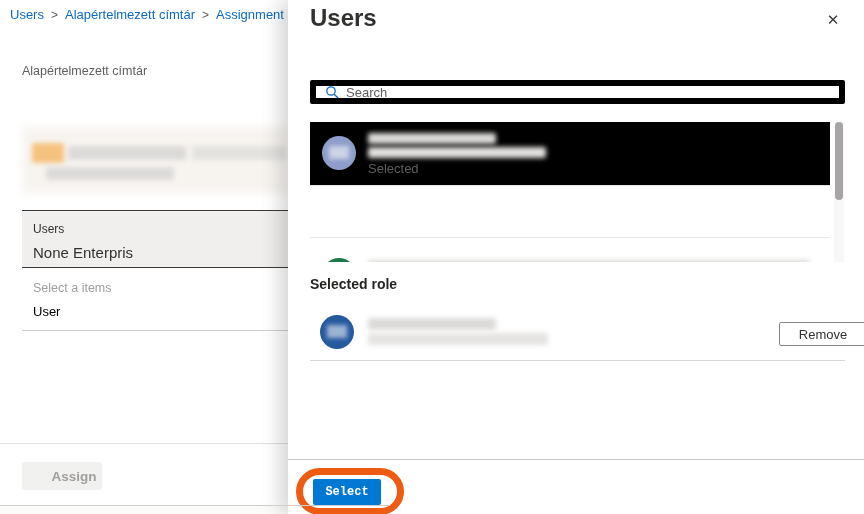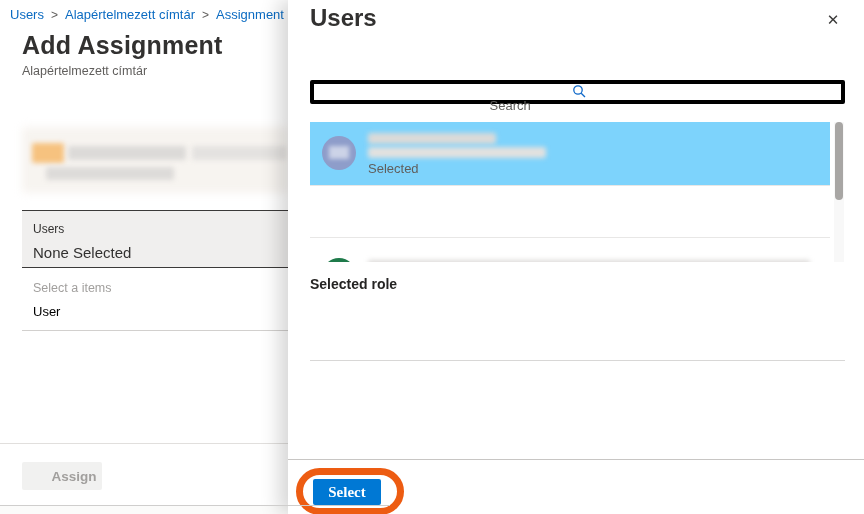--- a/index.html
+++ b/index.html
@@ -35,21 +35,21 @@
   #bottom-edge-line { position:absolute; left:0; top:505px; width:390px; height:1px; background:#cfcecd; z-index:14; }
 
   
   #users-panel { position:absolute; left:288px; top:0; width:576px; height:514px;
     background:#fff; box-shadow:-9px 0 18px rgba(0,0,0,.16); z-index:10; }
   #panel-title { position:absolute; left:22px; top:4px; font-size:24px; font-weight:700; color:#323130; }
   #panel-close { position:absolute; left:533px; top:8px; width:24px; height:24px;
     font-size:15px; color:#3b3a39; text-align:center; line-height:24px; cursor:pointer; }
 
   #search-box { position:absolute; left:22px; top:80px; width:535px; height:24px;
-    border:4px solid #000000; border-radius:2px; display:flex; align-items:center; background:#fff;flex-direction:column; }
+    border:6px solid #000000; border-radius:2px; display:flex; align-items:center; background:#fff; }
   #search-box svg { margin:0 7px 0 9px; flex:0 0 auto; }
   #search-input { border:none; outline:none; flex:1; font-size:13px; color:#323130;
     font-family:inherit; background:transparent; height:100%; }
   #search-input::placeholder { color:#605e5c; }
 
   #user-list { position:absolute; left:22px; top:122px; width:520px; height:140px; overflow:hidden; }
   .list-row { position:absolute; left:0; width:520px; cursor:pointer; }
   .avatar { position:absolute; width:34px; height:34px; border-radius:50%; }
   .avatar .blot { position:absolute; left:7px; top:10px; width:20px; height:13px;
     background:rgba(255,255,255,.55); filter:blur(2px); }
@@ -61,48 +61,47 @@
 
   #selected-items-heading { position:absolute; left:22px; top:276px; font-size:14px; font-weight:700; color:#252423; }
   #selected-row { position:absolute; left:22px; top:308px; width:535px; height:52px; }
   #selected-row-divider { position:absolute; left:22px; top:360px; width:535px; height:1px; background:#d8d7d6; }
   #remove-button { position:absolute; left:469px; top:14px; width:88px; height:24px;
     background:#fff; border:1px solid #8a8886; border-radius:2px; color:#323130;
     font-size:13px; font-family:inherit; cursor:pointer; }
 
   #panel-footer-line { position:absolute; left:0; top:459px; width:576px; height:1px; background:#c8c6c4; }
   #select-button { position:absolute; left:25px; top:479px; width:68px; height:26px;
-    border:none; border-radius:2px; color:#fff; font-size:15px; font-weight:700;
-    font-family:Liberation Serif, serif; cursor:pointer; z-index:16; }
+    border:none; border-radius:2px; color:#fff; font-size:12px; font-weight:700;
+    font-family:Liberation Mono, monospace; cursor:pointer; z-index:16; }
   #annotation-ring { position:absolute; left:8px; top:468px; width:108px; height:47px;
     border:7px solid #ed5c12; border-radius:26px; z-index:15; pointer-events:none; }
 </style>
 </head>
 <body>
 
 <div id="left-page">
 
   <nav id="breadcrumb">
     <a>Users</a><span class="sep">&gt;</span><a>Alapértelmezett címtár</a><span class="sep">&gt;</span><a>Assignment</a>
   </nav>
 
-  <h1 id="page-title">Add Assignment</h1>
   <div id="page-subtitle">Alapértelmezett címtár</div>
 
   <div>
     <div class="blur-blob" style="left:22px; top:127px; width:266px; height:66px; background:#f7f4f0; filter:blur(4px);"></div>
     <div class="blur-blob" style="left:32px; top:143px; width:32px; height:20px; background:#f6c27f;"></div>
     <div class="blur-blob" style="left:68px; top:146px; width:118px; height:14px; background:#dcdad8;"></div>
     <div class="blur-blob" style="left:192px; top:146px; width:94px; height:14px; background:#e4e2e0;"></div>
     <div class="blur-blob" style="left:46px; top:167px; width:128px; height:13px; background:#dddbd9;"></div>
   </div>
 
   <div id="users-field">
     <div class="f-label">Users</div>
-    <div class="f-value">None Selected</div>
+    <div class="f-value">None Enterpris</div>
   </div>
 
   <div id="role-field">
     <div class="f-label">Select a items</div>
     <div class="f-value">User</div>
   </div>
 
   <div id="left-footer-line"></div>
   <button id="assign-button" disabled="">Assign</button>
   <div id="left-bottom-strip"></div>
@@ -118,21 +117,21 @@
   <div id="search-box">
     <svg width="14" height="14" viewBox="0 0 14 14">
       <circle cx="6" cy="6" r="4.2" fill="none" stroke="#1069c9" stroke-width="1.3"></circle>
       <line x1="9.2" y1="9.2" x2="13" y2="13" stroke="#1069c9" stroke-width="1.3"></line>
     </svg>
     <input id="search-input" type="text" placeholder="Search" style="">
   </div>
 
   <div id="user-list">
 
-    <div class="list-row" style="top:0; height:63px; background:#7dd3fc;padding-left:19px;">
+    <div class="list-row" style="top:0; height:63px; background:#000000;padding-left:19px;">
       <div class="avatar" style="left: 12px; top: 14px; background-color: rgb(142, 157, 202);">
           <span class="blot"></span>
         </div>
       <div class="blur-blob" style="left:58px; top:11px; width:128px; height:11px; background:#dcdad8;"></div>
       <div class="blur-blob" style="left:58px; top:25px; width:178px; height:11px; background:#e3e1df;"></div>
       <div class="selected-caption">Selected</div>
     </div>
     <div class="row-divider" style="top:63px;"></div>
 
     <div class="list-row" style="top:64px; height:51px;">
@@ -147,18 +146,26 @@
       
     </div>
   </div>
 
   <div id="list-scrollbar-track">
     <div id="list-scrollbar-thumb"></div>
   </div>
 
   <div id="selected-items-heading">Selected role</div>
 
+  <div id="selected-row">
+    <div class="avatar" style="left: 10px; top: 7px; background-color: rgb(39, 89, 159);">
+        <span class="blot"></span>
+      </div>
+    <div class="blur-blob" style="left:58px; top:10px; width:128px; height:12px; background:#dcdad8;"></div>
+    <div class="blur-blob" style="left:58px; top:25px; width:180px; height:12px; background:#e6e4e2;"></div>
+    <button id="remove-button">Remove</button>
+  </div>
   <div id="selected-row-divider"></div>
 
   <div id="panel-footer-line"></div>
   <button id="select-button" style="background-color: rgb(0, 120, 212);">Select</button>
   <div id="annotation-ring" style="border-color: rgb(237, 92, 18);"></div>
 </div>
 
 </body></html>

